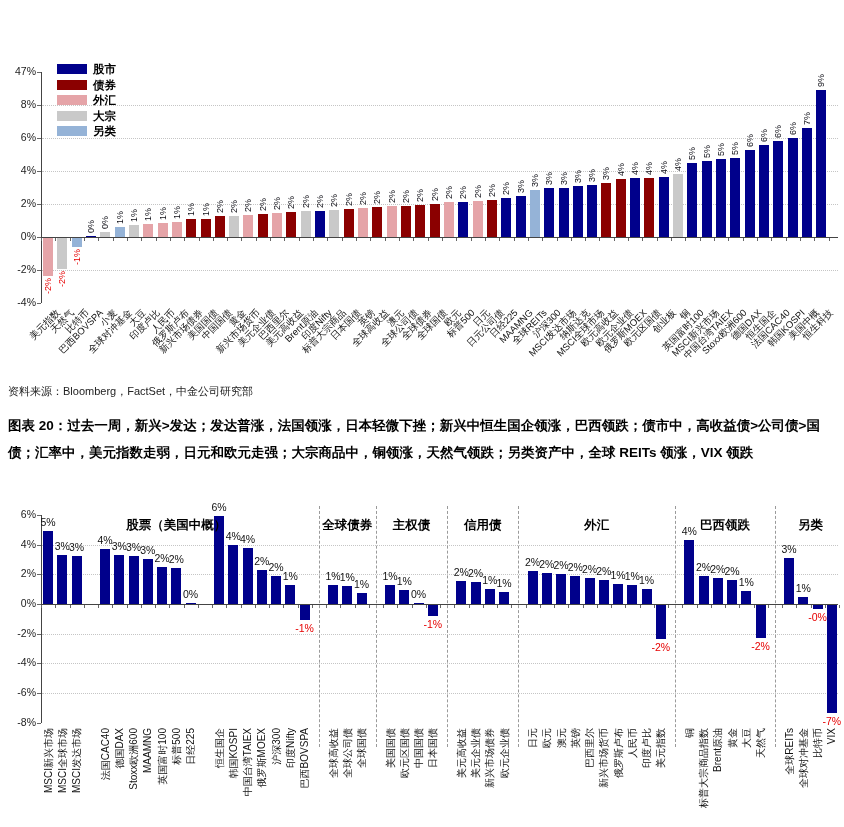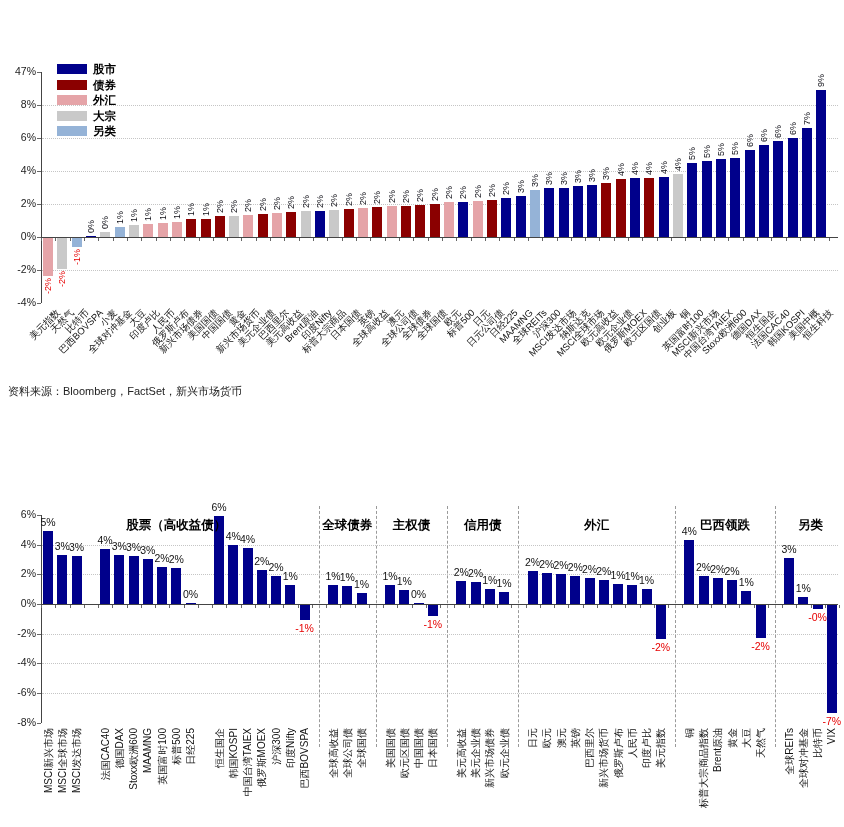--- a/index.html
+++ b/index.html
@@ -304,22 +304,23 @@
       <div class="v1" style="left: 761.64px; top: 109px; position: absolute;">6%</div>
       <div class="x1" style="left: 678.64px; top: 307px; position: absolute;">韩国KOSPI</div>
       <div class="bar" style="left: 801.96px; top: 128.1px; width: 10px; height: 108.9px; background: rgb(0, 0, 139); position: absolute;"></div>
       <div class="v1" style="left: 775.96px; top: 99.1px; position: absolute;">7%</div>
       <div class="x1" style="left: 692.96px; top: 307px; position: absolute;">美国中概</div>
       <div class="bar" style="left: 816.28px; top: 90.15px; width: 10px; height: 146.85px; background: rgb(0, 0, 139); position: absolute;"></div>
       <div class="v1" style="left: 790.28px; top: 61.15px; position: absolute;">9%</div>
       <div class="x1" style="left: 707.28px; top: 307px; position: absolute;">恒生科技</div>
     </div>
 
-  <div class="src">资料来源：Bloomberg，FactSet，新兴市场货币</div>
+  <div class="src">资料来源：Bloomberg，FactSet，中金公司研究部</div>
 
+  <div id="h20" class="heading">图表 20：过去一周，新兴&gt;发达；发达普涨，法国领涨，日本轻微下挫；新兴中恒生国企领涨，巴西领跌；债市中，高收益债&gt;公司债&gt;国债；汇率中，美元指数走弱，日元和欧元走强；大宗商品中，铜领涨，天然气领跌；另类资产中，全球 REITs 领涨，VIX 领跌</div>
 
   <div id="c2">
       <div class="axis" style="left: 41px; top: 514.9px; width: 1px; height: 207.9px; position: absolute;"></div>
       <div class="ylab" style="left: 2px; top: 507.9px; position: absolute;">6%</div>
       <div class="tick" style="left: 37px; top: 514.9px; width: 4px; height: 1px; position: absolute;"></div>
       <div class="ylab" style="left: 2px; top: 537.6px; position: absolute;">4%</div>
       <div class="tick" style="left: 37px; top: 544.6px; width: 4px; height: 1px; position: absolute;"></div>
       <div class="grid" style="left: 42px; top: 544.6px; width: 796px; position: absolute;"></div>
       <div class="ylab" style="left: 2px; top: 567.3px; position: absolute;">2%</div>
       <div class="tick" style="left: 37px; top: 574.3px; width: 4px; height: 1px; position: absolute;"></div>
@@ -439,21 +440,21 @@
       <div class="x2" style="left: 146.25px; top: 728px; position: absolute;">俄罗斯MOEX</div>
       <div class="bar" style="left: 271px; top: 575.785px; width: 10px; height: 28.215px; background: rgb(0, 0, 139); position: absolute;"></div>
       <div class="v2" style="left: 256px; top: 560.785px; position: absolute;">2%</div>
       <div class="x2" style="left: 160.5px; top: 728px; position: absolute;">沪深300</div>
       <div class="bar" style="left: 285.25px; top: 584.695px; width: 10px; height: 19.305px; background: rgb(0, 0, 139); position: absolute;"></div>
       <div class="v2" style="left: 270.25px; top: 569.695px; position: absolute;">1%</div>
       <div class="x2" style="left: 174.75px; top: 728px; position: absolute;">印度Nifty</div>
       <div class="bar" style="left: 299.5px; top: 605px; width: 10px; height: 14.85px; background: rgb(0, 0, 139); position: absolute;"></div>
       <div class="v2 neg" style="left: 284.5px; top: 621.85px; position: absolute;">-1%</div>
       <div class="x2" style="left: 189px; top: 728px; position: absolute;">巴西BOVSPA</div>
-      <div class="sec" style="left: 176.25px; position: absolute;">股票（高收益债）</div>
+      <div class="sec" style="left: 176.25px; position: absolute;">股票（美国中概）</div>
       <div class="sep" style="left: 318.75px; position: absolute;"></div>
       <div class="bar" style="left: 328px; top: 584.695px; width: 10px; height: 19.305px; background: rgb(0, 0, 139); position: absolute;"></div>
       <div class="v2" style="left: 313px; top: 569.695px; position: absolute;">1%</div>
       <div class="x2" style="left: 217.5px; top: 728px; position: absolute;">全球高收益</div>
       <div class="bar" style="left: 342.25px; top: 586.18px; width: 10px; height: 17.82px; background: rgb(0, 0, 139); position: absolute;"></div>
       <div class="v2" style="left: 327.25px; top: 571.18px; position: absolute;">1%</div>
       <div class="x2" style="left: 231.75px; top: 728px; position: absolute;">全球公司债</div>
       <div class="bar" style="left: 356.5px; top: 592.862px; width: 10px; height: 11.1375px; background: rgb(0, 0, 139); position: absolute;"></div>
       <div class="v2" style="left: 341.5px; top: 577.862px; position: absolute;">1%</div>
       <div class="x2" style="left: 246px; top: 728px; position: absolute;">全球国债</div>

